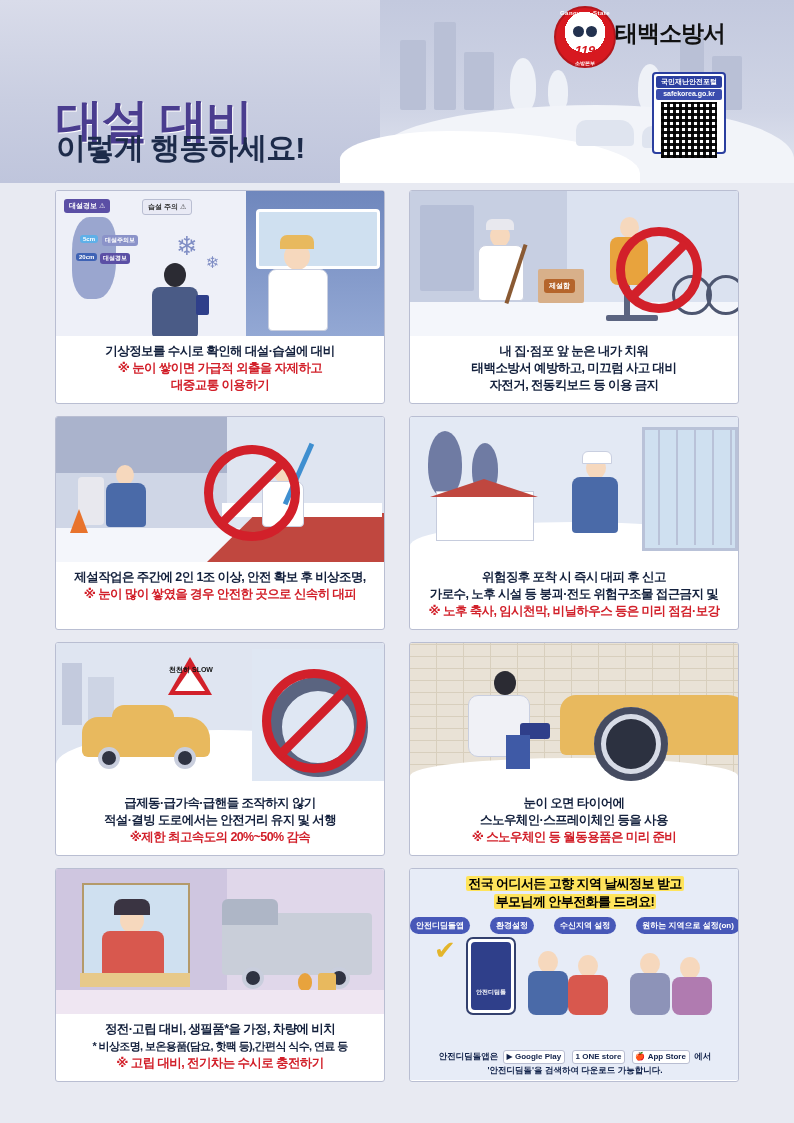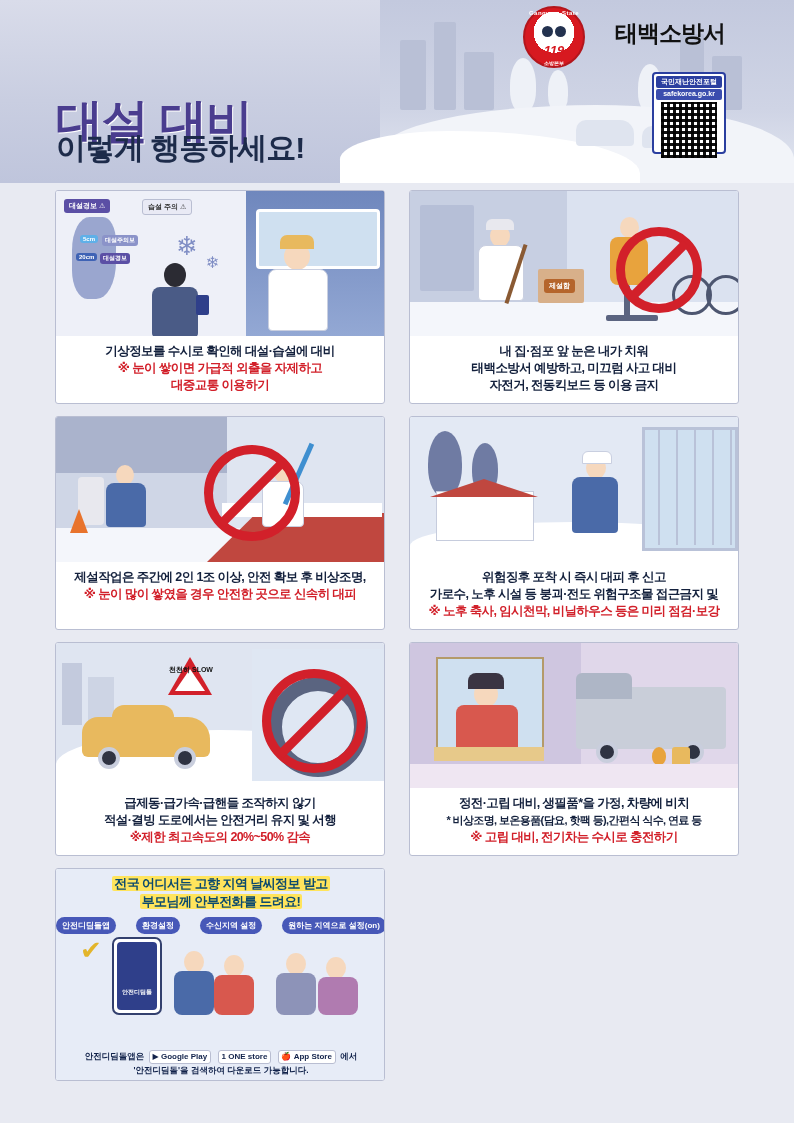--- a/index.html
+++ b/index.html
@@ -35,21 +35,21 @@
     font-size:47px;font-weight:bold;color:#4a3d8f;letter-spacing:-1px;
     text-shadow:1px 1px 0 #fff;
     margin-top:30px;
   }
   .title-sub{
     position:absolute;left:56px;top:128px;
     font-size:30px;font-weight:bold;color:#1d2b4a;letter-spacing:-1px;
   }
   
   .emblem{
-    position:absolute;left:523px;top:6px;width:62px;height:62px;
+    position:absolute;left:554px;top:6px;width:62px;height:62px;
   }
   .emblem .ring{
     position:absolute;inset:0;border-radius:50%;
     background:radial-gradient(circle at 50% 42%,#ffffff 0 46%,#d71920 46% 100%);
     border:2px solid #b3161c;box-sizing:border-box;
   }
   .emblem .arc-text{
     position:absolute;top:4px;left:0;width:100%;text-align:center;
     font-size:6px;color:#fff;font-weight:bold;letter-spacing:.5px;
   }
@@ -132,21 +132,21 @@
   }
   .snowflake{position:absolute;font-size:26px;color:#7f8dc4;}
   .wall{position:absolute;inset:0;background:#e9e2d6;}
   .brick{position:absolute;inset:0;
     background-image:repeating-linear-gradient(0deg,transparent 0 11px,#d8cfbd 11px 12px),
                      repeating-linear-gradient(90deg,transparent 0 26px,#d8cfbd 26px 27px);}
   
   .promo{position:absolute;inset:0;background:#e7ecf7;}
   .promo-title{
     position:absolute;left:10px;top:6px;width:310px;text-align:center;
-    font-size:13px;font-weight:bold;color:#0c4a6e;line-height:18px;letter-spacing:-0.6px;
+    font-size:13px;font-weight:bold;color:#000000;line-height:18px;letter-spacing:-0.6px;
   }
   .promo-title .hl{background:#ffe45c;padding:0 2px;border-radius:2px;}
   .pills{position:absolute;left:8px;top:48px;width:314px;display:flex;gap:20px;justify-content:center;}
   .pill{
     background:#4758b8;color:#fff;font-size:8px;font-weight:bold;
     padding:3px 6px;border-radius:9px;white-space:nowrap;
   }
   .phone{
     position:absolute;left:56px;top:68px;width:46px;height:74px;
     background:#fff;border:2px solid #33406e;border-radius:7px;
@@ -352,20 +352,38 @@
       <div style="position:absolute;left:212px;top:34px;width:100px;height:100px;border:14px solid #5a6480;border-radius:50%;box-sizing:border-box;"></div>
       <div class="prohibit" style="left:206px;top:26px;width:104px;height:104px;"></div>
     </div>
     <div class="cap">
       <span class="ln">급제동·급가속·급핸들 조작하지 않기</span>
       <span class="ln">적설·결빙 도로에서는 안전거리 유지 및 서행</span>
       <span class="red">※제한 최고속도의 20%~50% 감속</span>
     </div>
   </div>
 
+  <div class="card">
+    <div class="art">
+      <div class="wall"></div>
+      <div class="brick"></div>
+      <div class="snowhill" style="height:30px;"></div>
+      <div class="car" style="left:150px;top:52px;width:190px;height:60px;background:#e8b95e;"></div>
+      <div class="tyre" style="left:184px;top:64px;width:74px;height:74px;"></div>
+      <div class="person-head" style="left:84px;top:28px;width:22px;height:24px;background:#2b2b33;"></div>
+      <div style="position:absolute;left:58px;top:52px;width:60px;height:60px;background:#f0f1f6;border:1px solid #c9cfe0;border-radius:10px;"></div>
+      <div style="position:absolute;left:110px;top:80px;width:30px;height:16px;background:#2f3f8a;border-radius:3px;"></div>
+      <div style="position:absolute;left:96px;top:92px;width:24px;height:34px;background:#3f5aa6;"></div>
+    </div>
+    <div class="cap">
+      <span class="ln">눈이 오면 타이어에</span>
+      <span class="ln">스노우체인·스프레이체인 등을 사용</span>
+      <span class="red">※ 스노우체인 등 월동용품은 미리 준비</span>
+    </div>
+  </div>
 
   <div class="card">
     <div class="art">
       <div class="sky" style="background:#e0d7ea;"></div>
       <div style="position:absolute;left:0;top:0;width:52%;height:100%;background:#cfc6e0;"></div>
       <div class="win" style="left:26px;top:14px;width:104px;height:92px;"></div>
       <div class="person-head" style="left:64px;top:38px;width:24px;height:26px;background:#f6d8bd;"></div>
       <div style="position:absolute;left:58px;top:30px;width:36px;height:16px;background:#3a3442;border-radius:8px 8px 0 0;"></div>
       <div style="position:absolute;left:46px;top:62px;width:62px;height:42px;background:#d8584e;border-radius:8px 8px 0 0;"></div>
       <div style="position:absolute;left:24px;top:104px;width:110px;height:14px;background:#e7c98a;"></div>

